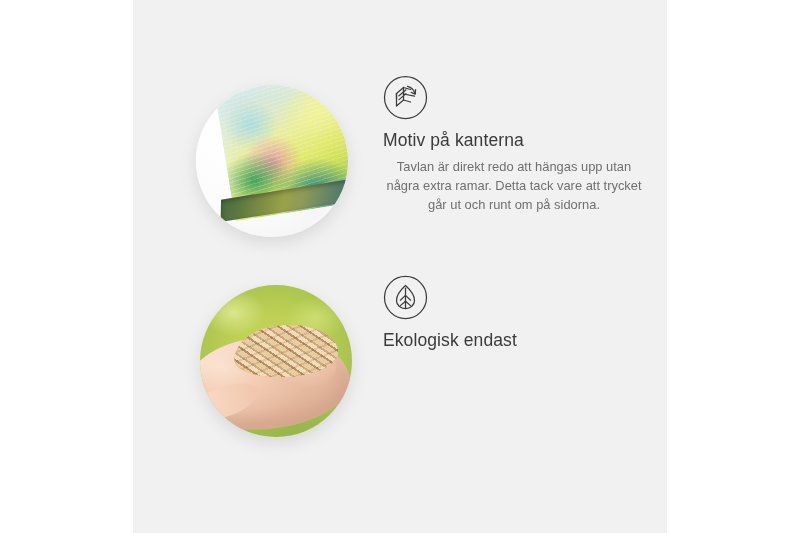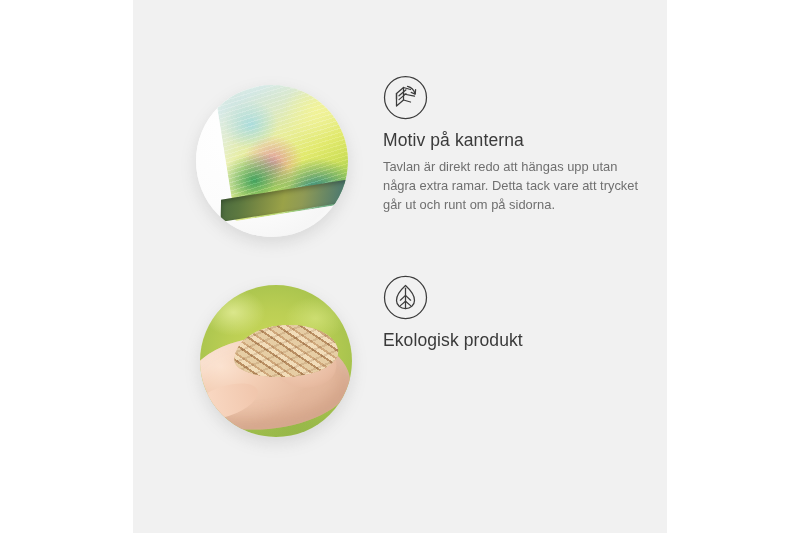--- a/index.html
+++ b/index.html
@@ -256,20 +256,21 @@
     line-height: 1.2;
   }
 
   .feature-desc {
     margin-top: 7px;
     font-size: 12.9px;
     font-weight: 400;
     color: #6f6f6f;
     line-height: 1.47;
     max-width: 262px;
+    text-align: center;
   }
 </style>
 </head>
 <body>
 
 <div id="screenshot">
 
   <div class="letterbox left"></div>
   <div class="letterbox right"></div>
 
@@ -324,17 +325,17 @@
           <circle cx="22.5" cy="22.5" r="21"></circle>
           <path d="M22.5 10.5 C28.8 16.2 31.5 21.4 31.5 25.4 C31.5 30 27.4 33.5 22.5 33.5
                    C17.6 33.5 13.5 30 13.5 25.4 C13.5 21.4 16.2 16.2 22.5 10.5 Z"></path>
           <path d="M22.5 13.2 L22.5 33.5"></path>
           <path d="M22.5 20.4 L17.4 25.2"></path>
           <path d="M22.5 20.4 L27.6 25.2"></path>
           <path d="M22.5 26.2 L17.4 30.6"></path>
           <path d="M22.5 26.2 L27.6 30.6"></path>
         </svg>
       </span>
-      <div class="feature-title">Ekologisk produkt</div>
+      <div class="feature-title">Ekologisk endast</div>
     </div>
   </div>
 
 </div>
 
 </body></html>

